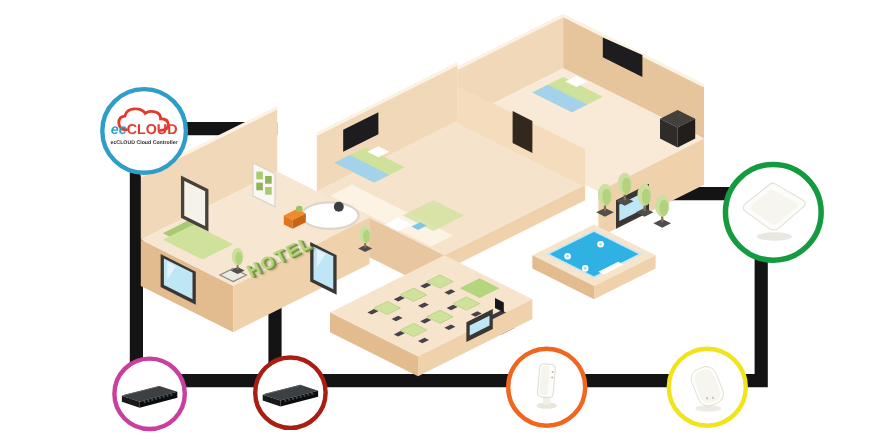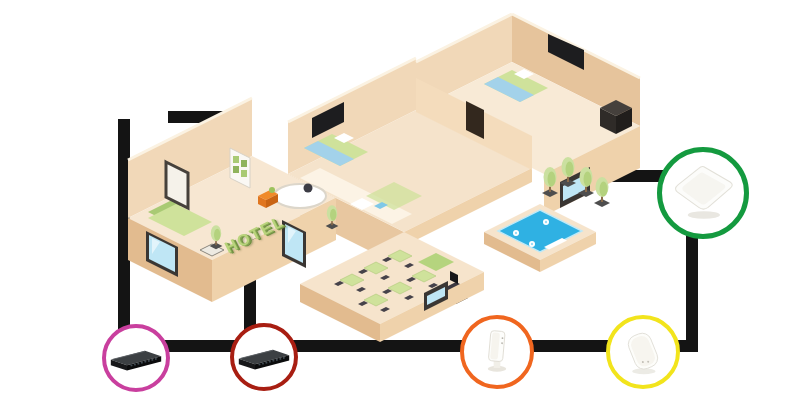--- a/index.html
+++ b/index.html
@@ -254,20 +254,31 @@
             <rect x="-1" y="-10" width="2" height="9" fill="#8a6b4a"></rect>
           <ellipse cx="0" cy="-16" rx="6.5" ry="10" fill="#cbe0a0"></ellipse>
             <ellipse cx="1.5" cy="-14" rx="4" ry="7.5" fill="#b4d27e"></ellipse>
         </g>
       </g>
     </g>
   </svg>
 
   <div class="hotel-sign" style="color: rgb(185, 212, 124);">HOTEL</div>
 
+  <div class="node node-cloud" style="border-color: rgb(46, 158, 201);">
+    <div class="cloud-logo">
+      <svg class="cloud-svg" width="52" height="26" viewBox="0 0 52 26">
+        <path d="M10 22 Q3 22 3 15.5 Q3 10 8.5 9.5 Q10 3.5 17 3 Q24 2.5 27 7 Q30 4.5 35 5.5 Q41 6.5 41 12 Q48 12 48 17.5 Q48 22.5 41 22.5" fill="none" stroke="#e23b2e" stroke-width="2.6" stroke-linecap="round"></path>
+      </svg>
+      <div class="logo-line">
+        <span class="logo-ec" style="color: rgb(46, 158, 201);">ec</span><span style="color: rgb(226, 59, 46);">CLOUD</span>
+      </div>
+      <div class="logo-sub">ecCLOUD Cloud Controller</div>
+    </div>
+  </div>
 
   <div class="node node-sw1" style="border-color: rgb(201, 63, 158);">
     <svg width="58" height="36" viewBox="0 0 64 40">
       <polygon points="4,22 42,12 60,18 22,28" fill="#3c4043"></polygon>
       <polygon points="4,22 22,28 22,34 4,28" fill="#17181a"></polygon>
       <polygon points="22,28 60,18 60,24 22,34" fill="#0b0c0d"></polygon>
       <line x1="26" y1="28.5" x2="56" y2="20.5" stroke="#3f4a52" stroke-width="2" stroke-dasharray="2 2"></line>
       <line x1="6" y1="21.5" x2="42" y2="12.5" stroke="#5a5f63" stroke-width="1"></line>
     </svg>
   </div>

